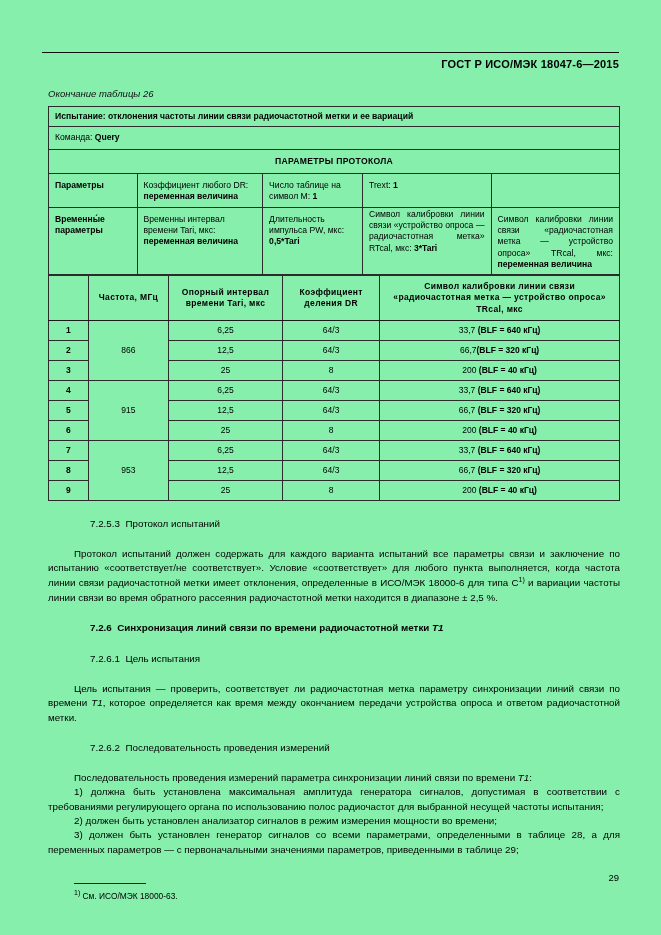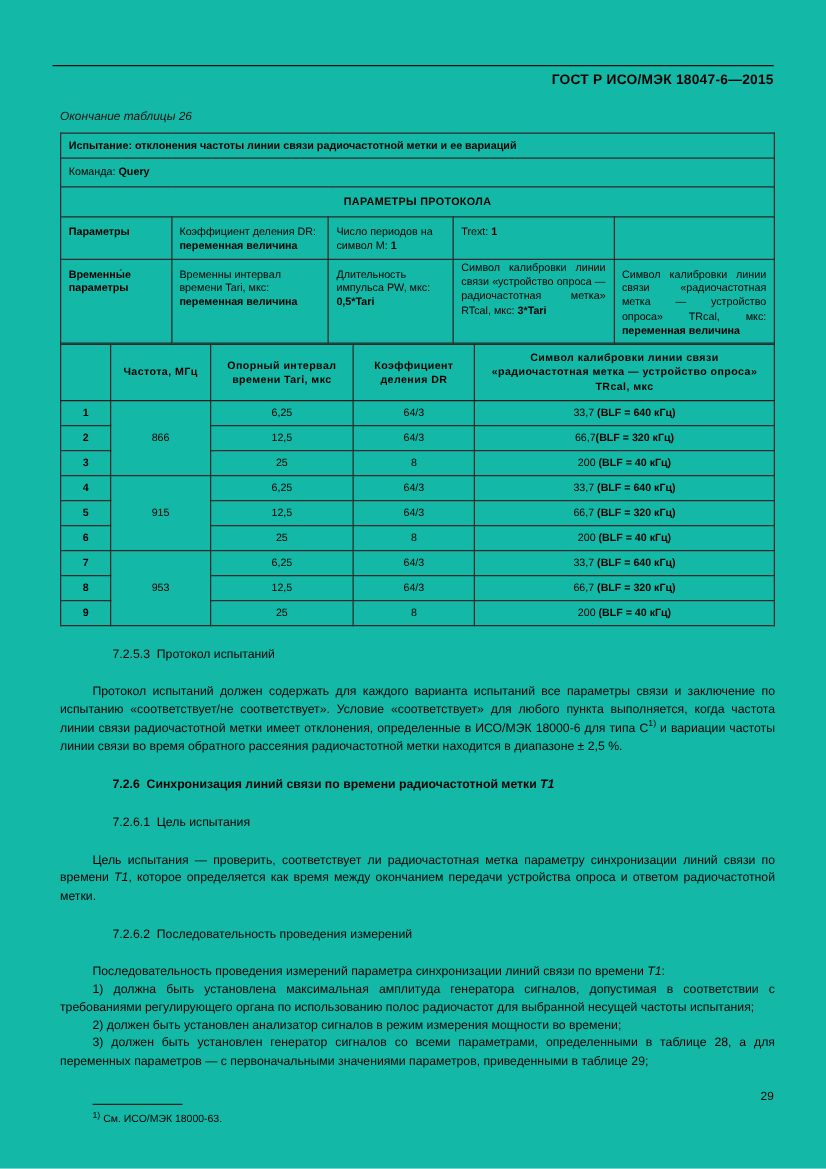--- a/index.html
+++ b/index.html
@@ -8,21 +8,21 @@
     background: #ffffff;
   }
   body {
     font-family: "Liberation Sans", sans-serif;
     color: #000000;
   }
   .page {
     position: relative;
     width: 661px;
     height: 935px;
-    background: #14b8a6;
+    background: #86efac;
     overflow: hidden;
     box-sizing: border-box;
   }
   .header-rule {
     position: absolute;
     top: 52px;
     left: 42px;
     right: 42px;
     border-top: 1.5px solid #111;
   }
@@ -184,22 +184,22 @@
           <td colspan="5" style="font-weight:bold;">Испытание: отклонения частоты линии связи радиочастотной метки и ее вариаций</td>
         </tr>
         <tr>
           <td colspan="5" style="padding:5px 6px;"><span>Команда: </span><b>Query</b></td>
         </tr>
         <tr>
           <td colspan="5" class="center-bold" style="padding:6px 6px;">ПАРАМЕТРЫ ПРОТОКОЛА</td>
         </tr>
         <tr>
           <td class="lblcell" style="padding-top:6px;">Параметры</td>
-          <td style="padding-top:6px;"><span>Коэффициент деления DR: </span><b>переменная величина</b></td>
-          <td style="padding-top:6px;"><span>Число периодов на символ M: </span><b>1</b></td>
+          <td style="padding-top:6px;"><span>Коэффициент любого DR: </span><b>переменная величина</b></td>
+          <td style="padding-top:6px;"><span>Число таблице на символ M: </span><b>1</b></td>
           <td style="padding-top:6px;"><span>Trext: </span><b>1</b></td>
           <td></td>
         </tr>
         <tr>
           <td class="lblcell" style="padding-top:6px;">Временны́е параметры</td>
           <td style="padding-top:6px;"><span>Временны интервал времени Tari, мкс: </span><b>переменная величина</b></td>
           <td style="padding-top:6px;"><span>Длительность импульса PW, мкс: </span><b>0,5*Tari</b></td>
           <td class="justified" style="padding-top:1px;"><span>Символ калибровки линии связи «устройство опроса — радиочастотная метка» RTcal, мкс: </span><b>3*Tari</b></td>
           <td class="justified" style="padding-top:6px;"><span>Символ калибровки линии связи «радиочастотная метка — устройство опроса» TRcal, мкс: </span><b>переменная величина</b></td>
         </tr>

